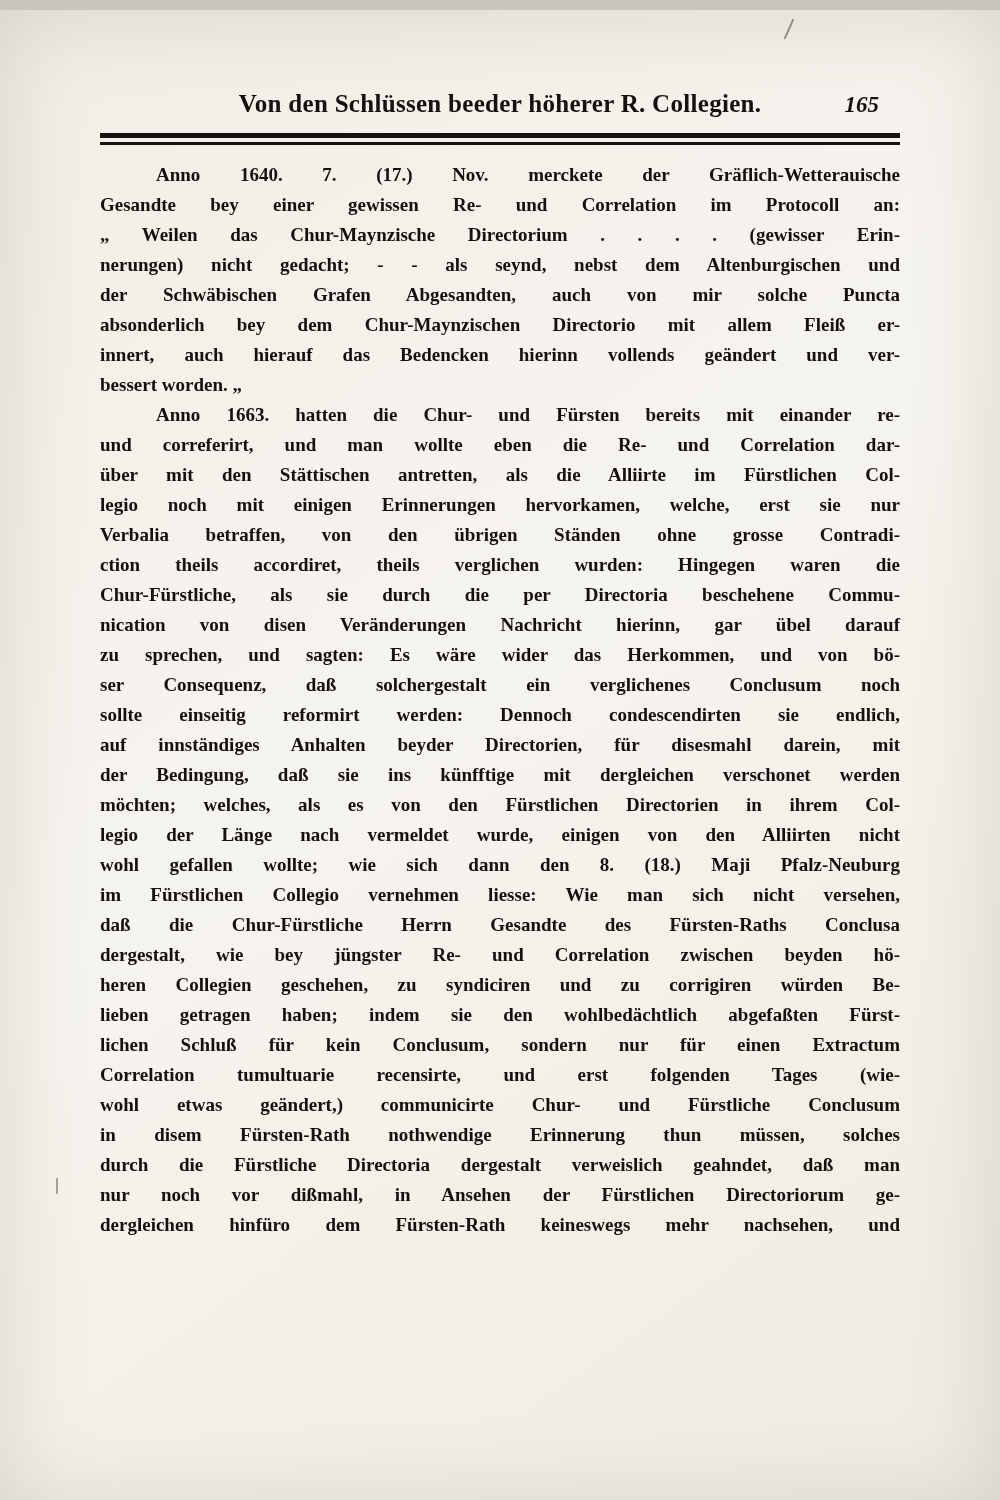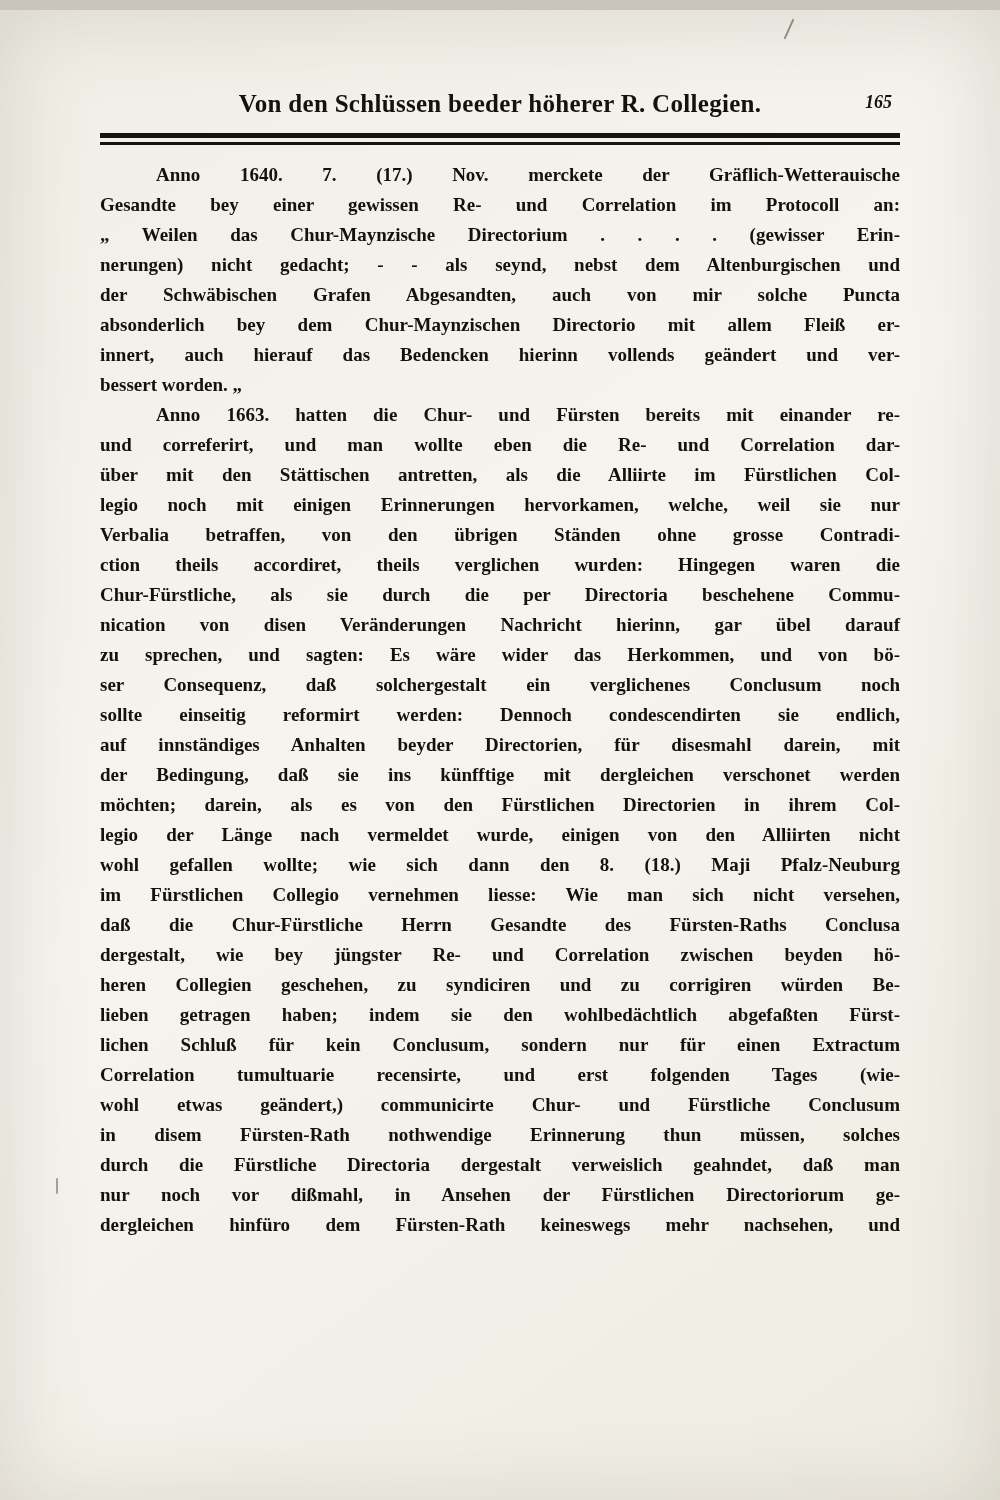--- a/index.html
+++ b/index.html
@@ -23,23 +23,23 @@
   .header-row { position: relative; height: 34px; }
   .running-title {
     text-align: center;
     font-size: 25px;
     font-weight: 700;
     letter-spacing: 0.3px;
     white-space: nowrap;
   }
   .page-number {
     position: absolute;
-    right: 8px;
+    right: 21px;
     top: 2px;
-    font-size: 18px;
+    font-size: 23px;
     font-weight: 700;
     font-style: italic;
   }
 
   .rule-double { margin-top: 9px; }
   .rule-a { height: 5px; background: #17130f; }
   .rule-b { height: 3px; background: #17130f; margin-top: 4px; }
 
   .body-text {
     margin-top: 15px;
@@ -128,31 +128,31 @@
         <span class="line">der Schwäbischen Grafen Abgesandten, auch von mir solche Puncta</span>
         <span class="line">absonderlich bey dem Chur-Maynzischen Directorio mit allem Fleiß er-</span>
         <span class="line">innert, auch hierauf das Bedencken hierinn vollends geändert und ver-</span>
         <span class="line short">bessert worden. „</span>
       </p>
 
       <p class="para">
         <span class="line indent">Anno 1663. hatten die Chur- und Fürsten bereits mit einander re-</span>
         <span class="line">und correferirt, und man wollte eben die Re- und Correlation dar-</span>
         <span class="line">über mit den Stättischen antretten, als die Alliirte im Fürstlichen Col-</span>
-        <span class="line">legio noch mit einigen Erinnerungen hervorkamen, welche, weil sie nur</span>
+        <span class="line">legio noch mit einigen Erinnerungen hervorkamen, welche, erst sie nur</span>
         <span class="line">Verbalia betraffen, von den übrigen Ständen ohne grosse Contradi-</span>
         <span class="line">ction theils accordiret, theils verglichen wurden: Hingegen waren die</span>
         <span class="line">Chur-Fürstliche, als sie durch die per Directoria beschehene Commu-</span>
         <span class="line">nication von disen Veränderungen Nachricht hierinn, gar übel darauf</span>
         <span class="line">zu sprechen, und sagten: Es wäre wider das Herkommen, und von bö-</span>
         <span class="line">ser Consequenz, daß solchergestalt ein verglichenes Conclusum noch</span>
         <span class="line">sollte einseitig reformirt werden: Dennoch condescendirten sie endlich,</span>
         <span class="line">auf innständiges Anhalten beyder Directorien, für disesmahl darein, mit</span>
         <span class="line">der Bedingung, daß sie ins künfftige mit dergleichen verschonet werden</span>
-        <span class="line">möchten; darein, als es von den Fürstlichen Directorien in ihrem Col-</span>
+        <span class="line">möchten; welches, als es von den Fürstlichen Directorien in ihrem Col-</span>
         <span class="line">legio der Länge nach vermeldet wurde, einigen von den Alliirten nicht</span>
         <span class="line">wohl gefallen wollte; wie sich dann den 8. (18.) Maji Pfalz-Neuburg</span>
         <span class="line">im Fürstlichen Collegio vernehmen liesse: Wie man sich nicht versehen,</span>
         <span class="line">daß die Chur-Fürstliche Herrn Gesandte des Fürsten-Raths Conclusa</span>
         <span class="line">dergestalt, wie bey jüngster Re- und Correlation zwischen beyden hö-</span>
         <span class="line">heren Collegien geschehen, zu syndiciren und zu corrigiren würden Be-</span>
         <span class="line">lieben getragen haben; indem sie den wohlbedächtlich abgefaßten Fürst-</span>
         <span class="line">lichen Schluß für kein Conclusum, sondern nur für einen Extractum</span>
         <span class="line">Correlation tumultuarie recensirte, und erst folgenden Tages (wie-</span>
         <span class="line">wohl etwas geändert,) communicirte Chur- und Fürstliche Conclusum</span>

